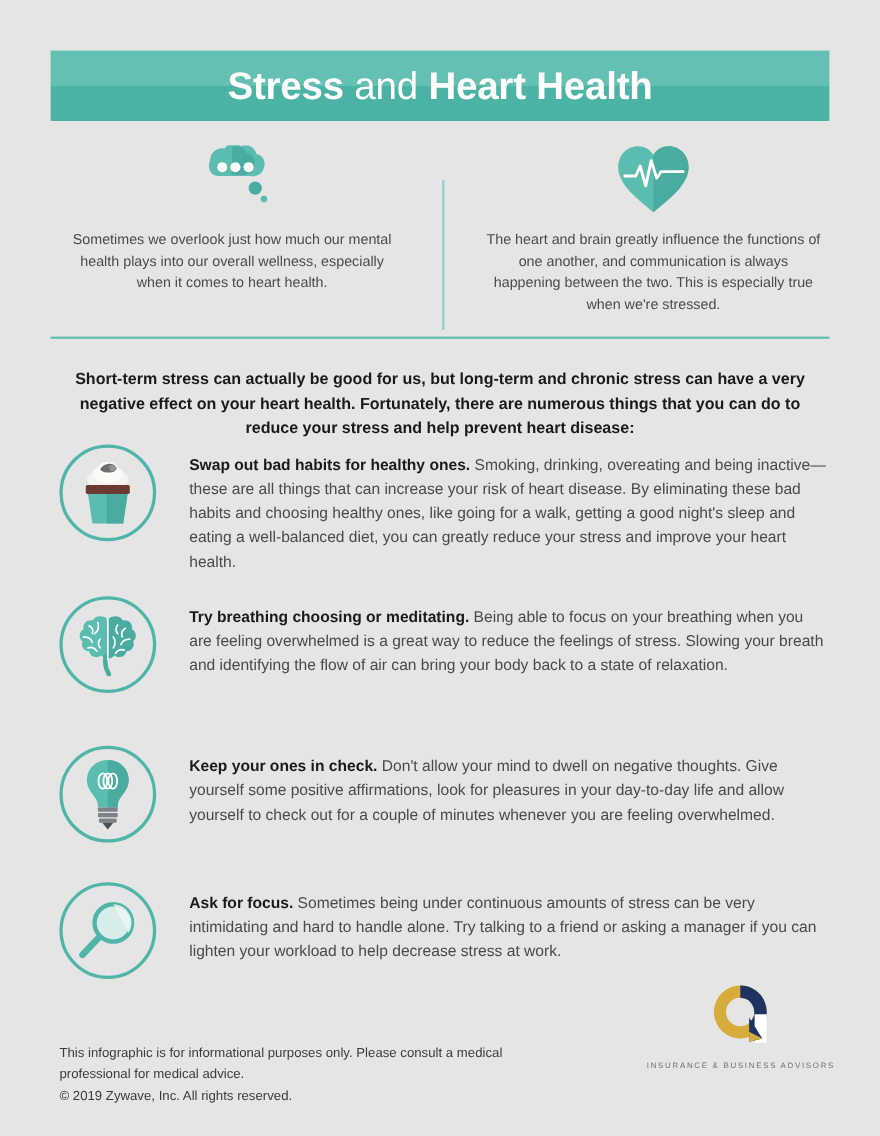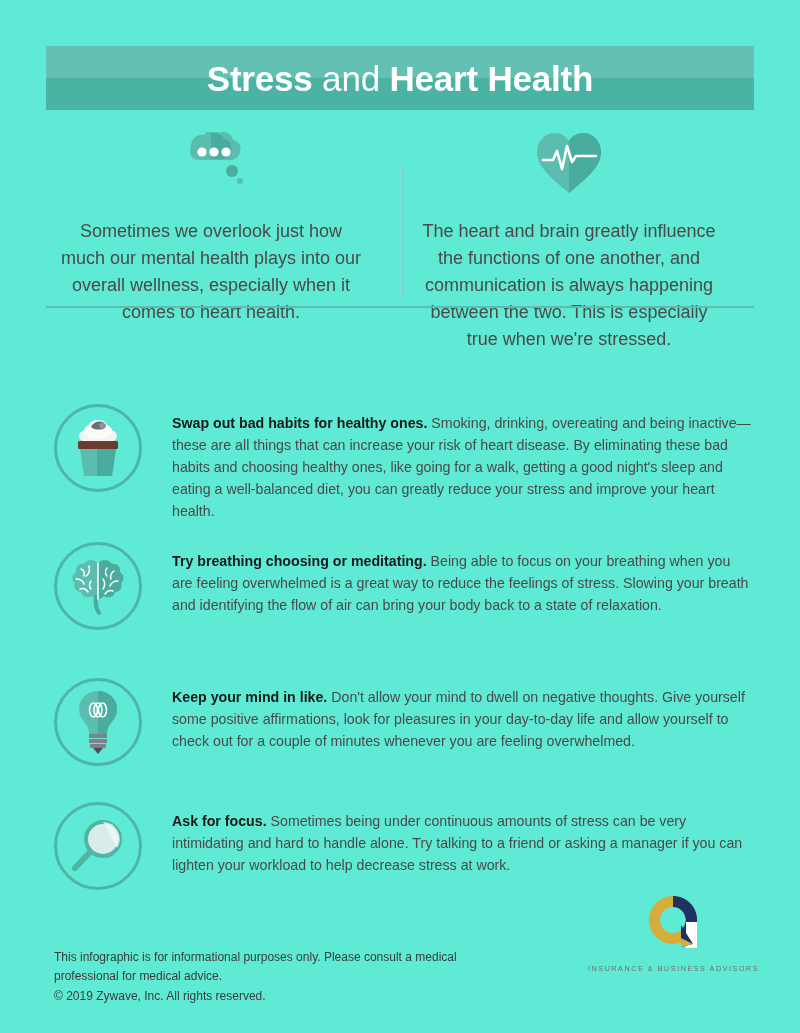--- a/index.html
+++ b/index.html
@@ -4,43 +4,43 @@
 <style>
   html,body{margin:0;padding:0;}
   body{
     width:800px;height:1033px;
     background:#ffffff;
     font-family:"Liberation Sans", sans-serif;
     color:#3b3b3b;
     position:relative;
     overflow:hidden;
   }
-  .page{position:absolute;inset:0;background:#5eead4;}
+  .page{position:absolute;inset:0;background:#e5e5e5;}
 
   
   .header{
     position:absolute;left:46px;top:46px;width:708px;height:64px;
     background:linear-gradient(to bottom,#63c0b3 0%,#63c0b3 50%,#4bb3a4 50%,#4bb3a4 100%);
     display:flex;align-items:center;justify-content:center;
   }
   .header-title{
     font-size:35px;color:#ffffff;letter-spacing:-0.2px;
     white-space:nowrap;line-height:1;
   }
   .header-title .b{font-weight:bold;}
   .header-title .l{font-weight:normal;}
 
   
   .intro{position:absolute;left:46px;top:126px;width:708px;height:180px;}
   .col{position:absolute;top:0;width:330px;text-align:center;}
   .col-left{left:0;}
-  .col-right{left:358px;}
+  .col-right{left:383px;}
   .col-icon{height:72px;display:flex;align-items:center;justify-content:center;}
   .col-text{
-    font-size:18px;line-height:1.5;color:#4a4a4a;margin-top:20px;
+    font-size:13px;line-height:1.5;color:#4a4a4a;margin-top:10px;
     padding:0 12px;
   }
   .vdiv{
     position:absolute;left:356px;top:38px;width:2px;height:136px;background:#8ccfca;
   }
   .hdiv{
     position:absolute;left:46px;top:306px;width:708px;height:2px;background:#5ebcb0;
   }
 
   
@@ -121,20 +121,21 @@
           <path d="M36 12c3-5 8-8 14-8 10 0 18 8 18 19 0 16-18 29-32 41z" fill="#4aac9f"></path>
           <path d="M10 31h10l4-9 5 18 5-23 5 16 4-6h20" fill="none" stroke="#ffffff" stroke-width="2.6" stroke-linecap="round" stroke-linejoin="round"></path>
         </svg>
       </div>
       <div class="col-text">The heart and brain greatly influence the functions of one another, and communication is always happening between the two. This is especially true when we're stressed.</div>
     </div>
   </div>
 
   <div class="hdiv"></div>
 
+  <div class="lead">Short-term stress can actually be good for us, but long-term and chronic stress can have a very negative effect on your heart health. Fortunately, there are numerous things that you can do to reduce your stress and help prevent heart disease:</div>
 
   <div class="tip tip1">
     <div class="circle">
       <svg width="58" height="62" viewBox="0 0 58 62">
         <ellipse cx="29" cy="19" rx="19" ry="9" fill="#f3f3f0"></ellipse>
         <ellipse cx="29" cy="14" rx="14" ry="8" fill="#fafaf7"></ellipse>
         <ellipse cx="29" cy="9" rx="9" ry="6" fill="#ffffff"></ellipse>
         <path d="M22 10c2-5 9-7 13-4 3 2 2 5-1 6-4 1-9 1-12-2z" fill="#6b6f73"></path>
         <path d="M30 7c3-2 7-1 7 2 0 2-3 3-6 2z" fill="#8f949a"></path>
         <rect x="9" y="24" width="40" height="8" rx="1.5" fill="#6b3a32"></rect>
@@ -184,21 +185,21 @@
           <ellipse cx="24" cy="21" rx="4" ry="7"></ellipse>
           <ellipse cx="28.5" cy="21" rx="4" ry="7"></ellipse>
         </g>
         <rect x="15" y="45" width="18" height="4" rx="1" fill="#7c8288"></rect>
         <rect x="15" y="50" width="18" height="4" rx="1" fill="#7c8288"></rect>
         <rect x="16" y="55" width="16" height="4" rx="1" fill="#7c8288"></rect>
         <path d="M19 59h10l-5 6z" fill="#4a4f54"></path>
       </svg>
     </div>
     <div class="body">
-      <b>Keep your mind in like.</b><span> Don't allow your mind to dwell on negative thoughts. Give yourself some positive affirmations, look for pleasures in your day-to-day life and allow yourself to check out for a couple of minutes whenever you are feeling overwhelmed.</span>
+      <b>Keep your ones in check.</b><span> Don't allow your mind to dwell on negative thoughts. Give yourself some positive affirmations, look for pleasures in your day-to-day life and allow yourself to check out for a couple of minutes whenever you are feeling overwhelmed.</span>
     </div>
   </div>
 
   <div class="tip tip4">
     <div class="circle">
       <svg width="60" height="60" viewBox="0 0 60 60">
         <line x1="26" y1="32" x2="7" y2="52" stroke="#4fb5a8" stroke-width="6" stroke-linecap="round"></line>
         <circle cx="35" cy="23" r="17" fill="#d8ecea" stroke="#4fb5a8" stroke-width="4"></circle>
         <path d="M35 6a17 17 0 0 1 14 26z" fill="#edf7f6" opacity="0.85"></path>
       </svg>

